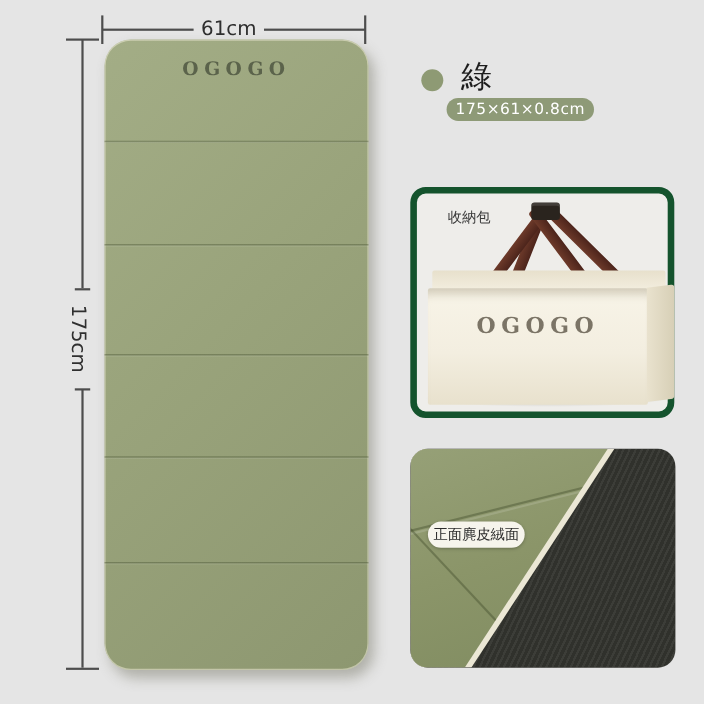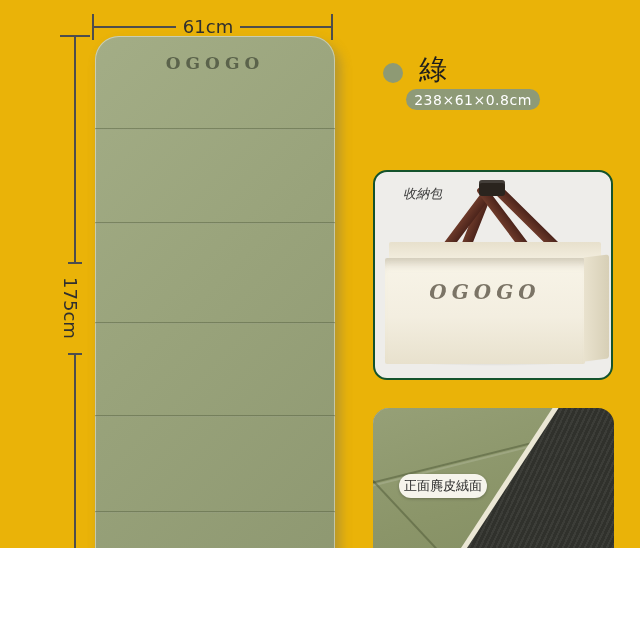--- a/index.html
+++ b/index.html
@@ -1,18 +1,18 @@
 <!DOCTYPE html>
 <html><head>
 <meta charset="utf-8">
 <style>
   html,body{margin:0;padding:0;}
   #canvas{
-    position:relative;width:640px;height:548px;overflow:hidden;
-    background:#eab308;
+    position:relative;width:640px;height:640px;overflow:hidden;
+    background:#e5e5e5;
     font-family:"DejaVu Sans","Liberation Sans",sans-serif;
   }
   .abs{position:absolute;}
   
   .dim-line{background:#4d4d4d;}
   .dim-label{color:#2f2f2f;font-size:18px;line-height:20px;text-align:center;}
   
   .mat{
     left:95px;top:36px;width:240px;height:573px;border-radius:24px;
     background:linear-gradient(135deg,#a3ad86 0%,#99a37b 45%,#8d9770 100%);
@@ -31,21 +31,21 @@
   .swatch-dot{left:383px;top:63px;width:20px;height:20px;border-radius:50%;background:#8e9a74;}
   .swatch-name{left:419px;top:54px;font-size:28px;line-height:32px;color:#1d1d1d;}
   .size-pill{
     left:406px;top:89px;width:134px;height:21px;border-radius:11px;background:#8e9a77;
     color:#ffffff;font-size:14px;display:flex;align-items:center;justify-content:center;
     letter-spacing:.5px;
   }
   
   .store-card{
     left:373px;top:170px;width:240px;height:210px;border-radius:14px;
-    background:#eeedea;border:2px solid #14532d;box-sizing:border-box;font-style:italic;
+    background:#eeedea;border:6px solid #14532d;box-sizing:border-box;
   }
   .store-label{left:28px;top:13px;font-size:13px;color:#3a3a3a;}
   .bag-shadow{left:6px;top:178px;width:224px;height:16px;
     background:radial-gradient(ellipse at center,rgba(95,90,72,.38),rgba(95,90,72,0) 70%);}
   .strap{width:10px;background:linear-gradient(90deg,#6d3a2a,#4c241b);border-radius:3px;
     transform-origin:50% 100%;}
   .strap1{left:52px;top:-5px;height:100px;transform:rotate(36.9deg);}
   .strap2{left:160px;top:-5px;height:100px;transform:rotate(-36.9deg);}
   .strap3{left:83px;top:9px;height:73px;transform:rotate(21.6deg);}
   .strap4{left:183px;top:-15px;height:97px;transform:rotate(-45.4deg);}
@@ -67,21 +67,21 @@
   .tex-black{left:0;top:0;width:100%;height:100%;
     background:repeating-linear-gradient(115deg,rgba(255,255,255,.06) 0 2px,rgba(0,0,0,0) 2px 5px);}
   .tex-cream{left:0;top:0;width:100%;height:100%;background:#ebe7d5;
     clip-path:polygon(0 0,77% 0,23% 100%,0 100%);}
   .tex-green{left:0;top:0;width:100%;height:100%;
     background:linear-gradient(160deg,#96a077 0%,#8b9569 45%,#7e8a5f 100%);
     clip-path:polygon(0 0,74.5% 0,20.5% 100%,0 100%);}
   .crease{position:absolute;height:2px;background:rgba(58,68,36,.38);}
   .crease-hi{position:absolute;height:2px;background:rgba(255,255,255,.14);}
   .tex-pill{display:flex;align-items:center;justify-content:center;font-size:13px;}
-  .pill-front{left:26px;top:66px;width:88px;height:24px;border-radius:12px;background:#f6f4ec;
+  .pill-front{left:16px;top:66px;width:88px;height:24px;border-radius:12px;background:#f6f4ec;
     color:#2b2b2b;box-shadow:0 1px 3px rgba(0,0,0,.25);}
   .pill-back{left:135px;top:121px;width:88px;height:25px;border-radius:13px;
     background:rgba(128,128,125,.55);color:#e6e6e3;}
 </style>
 </head>
 <body>
 
 <div id="canvas">
 
   <div class="abs dim-line" style="left:92px;top:14px;width:2px;height:26px;"></div>
@@ -102,21 +102,21 @@
     <div class="abs mat-logo">OGOGO</div>
     <div class="abs fold" style="top:92px;"></div>
     <div class="abs fold" style="top:186px;"></div>
     <div class="abs fold" style="top:286px;"></div>
     <div class="abs fold" style="top:379px;"></div>
     <div class="abs fold" style="top:475px;"></div>
   </div>
 
   <div class="abs swatch-dot"></div>
   <div class="abs swatch-name">綠</div>
-  <div class="abs size-pill">238×61×0.8cm</div>
+  <div class="abs size-pill">175×61×0.8cm</div>
 
   <div class="abs store-card">
     <div class="abs store-label">收納包</div>
     <div class="abs bag-shadow"></div>
     <div class="abs strap strap3"></div>
     <div class="abs strap strap4"></div>
     <div class="abs strap strap1"></div>
     <div class="abs strap strap2"></div>
     <div class="abs buckle"></div>
     <div class="abs bag-back"></div>

